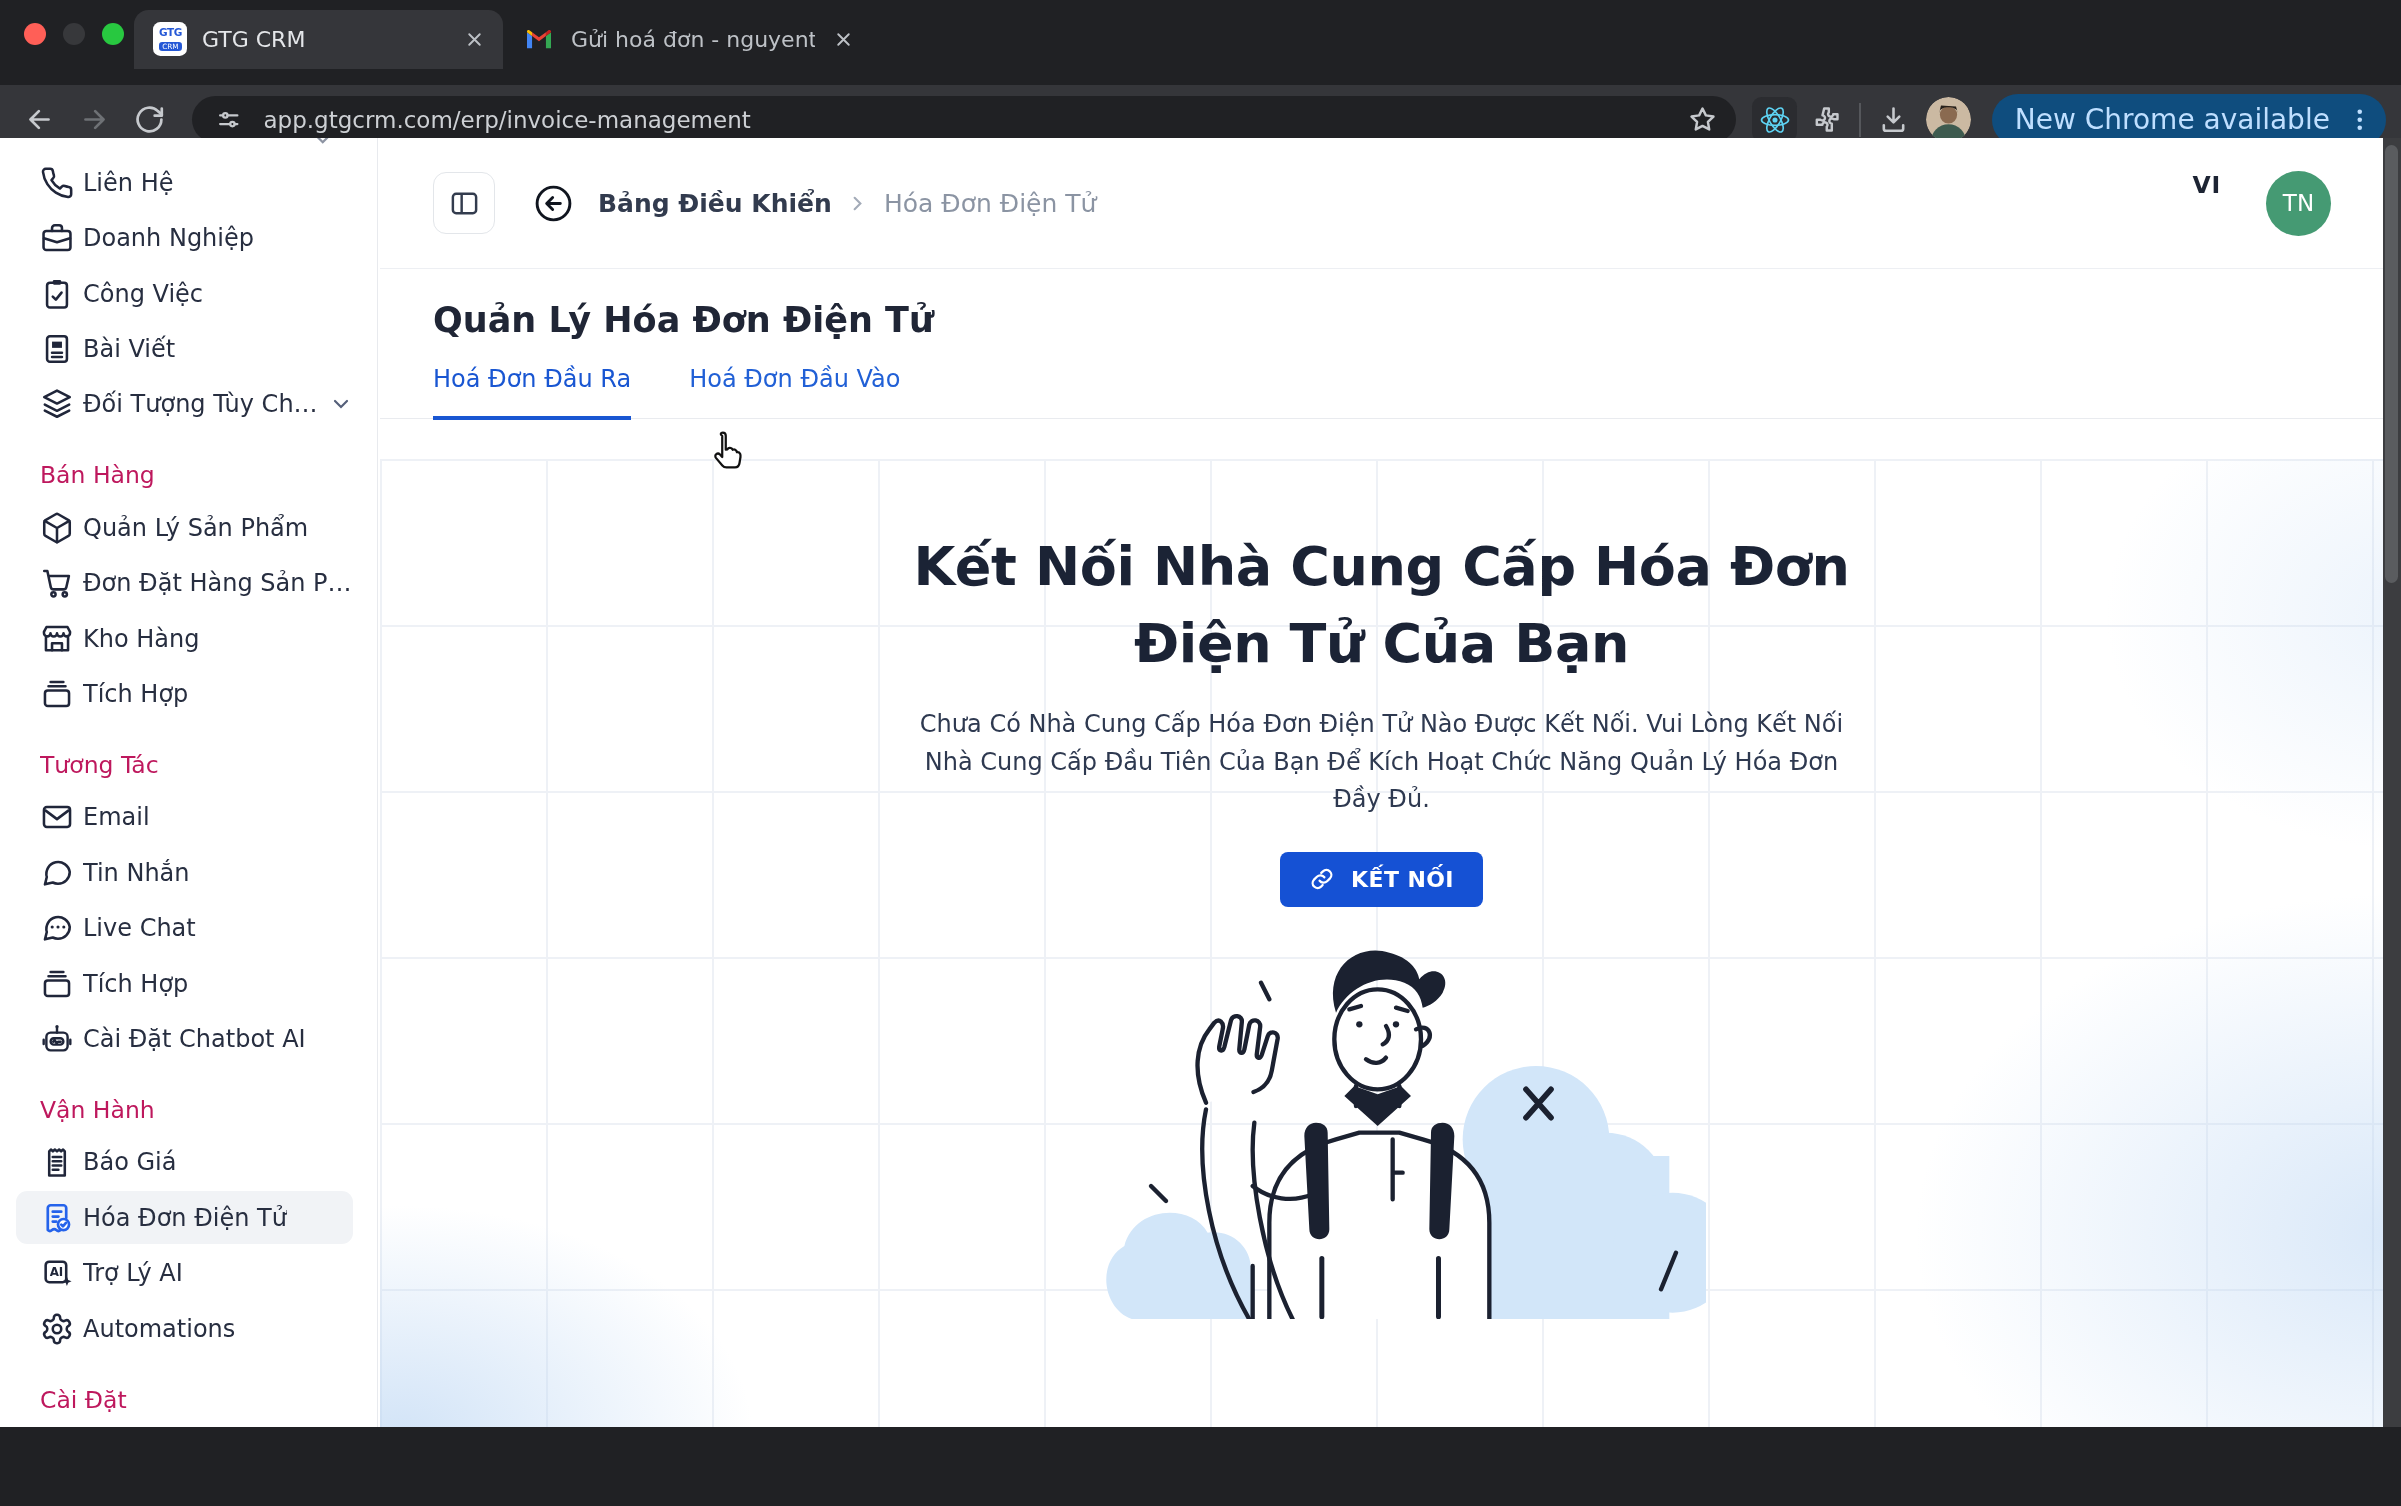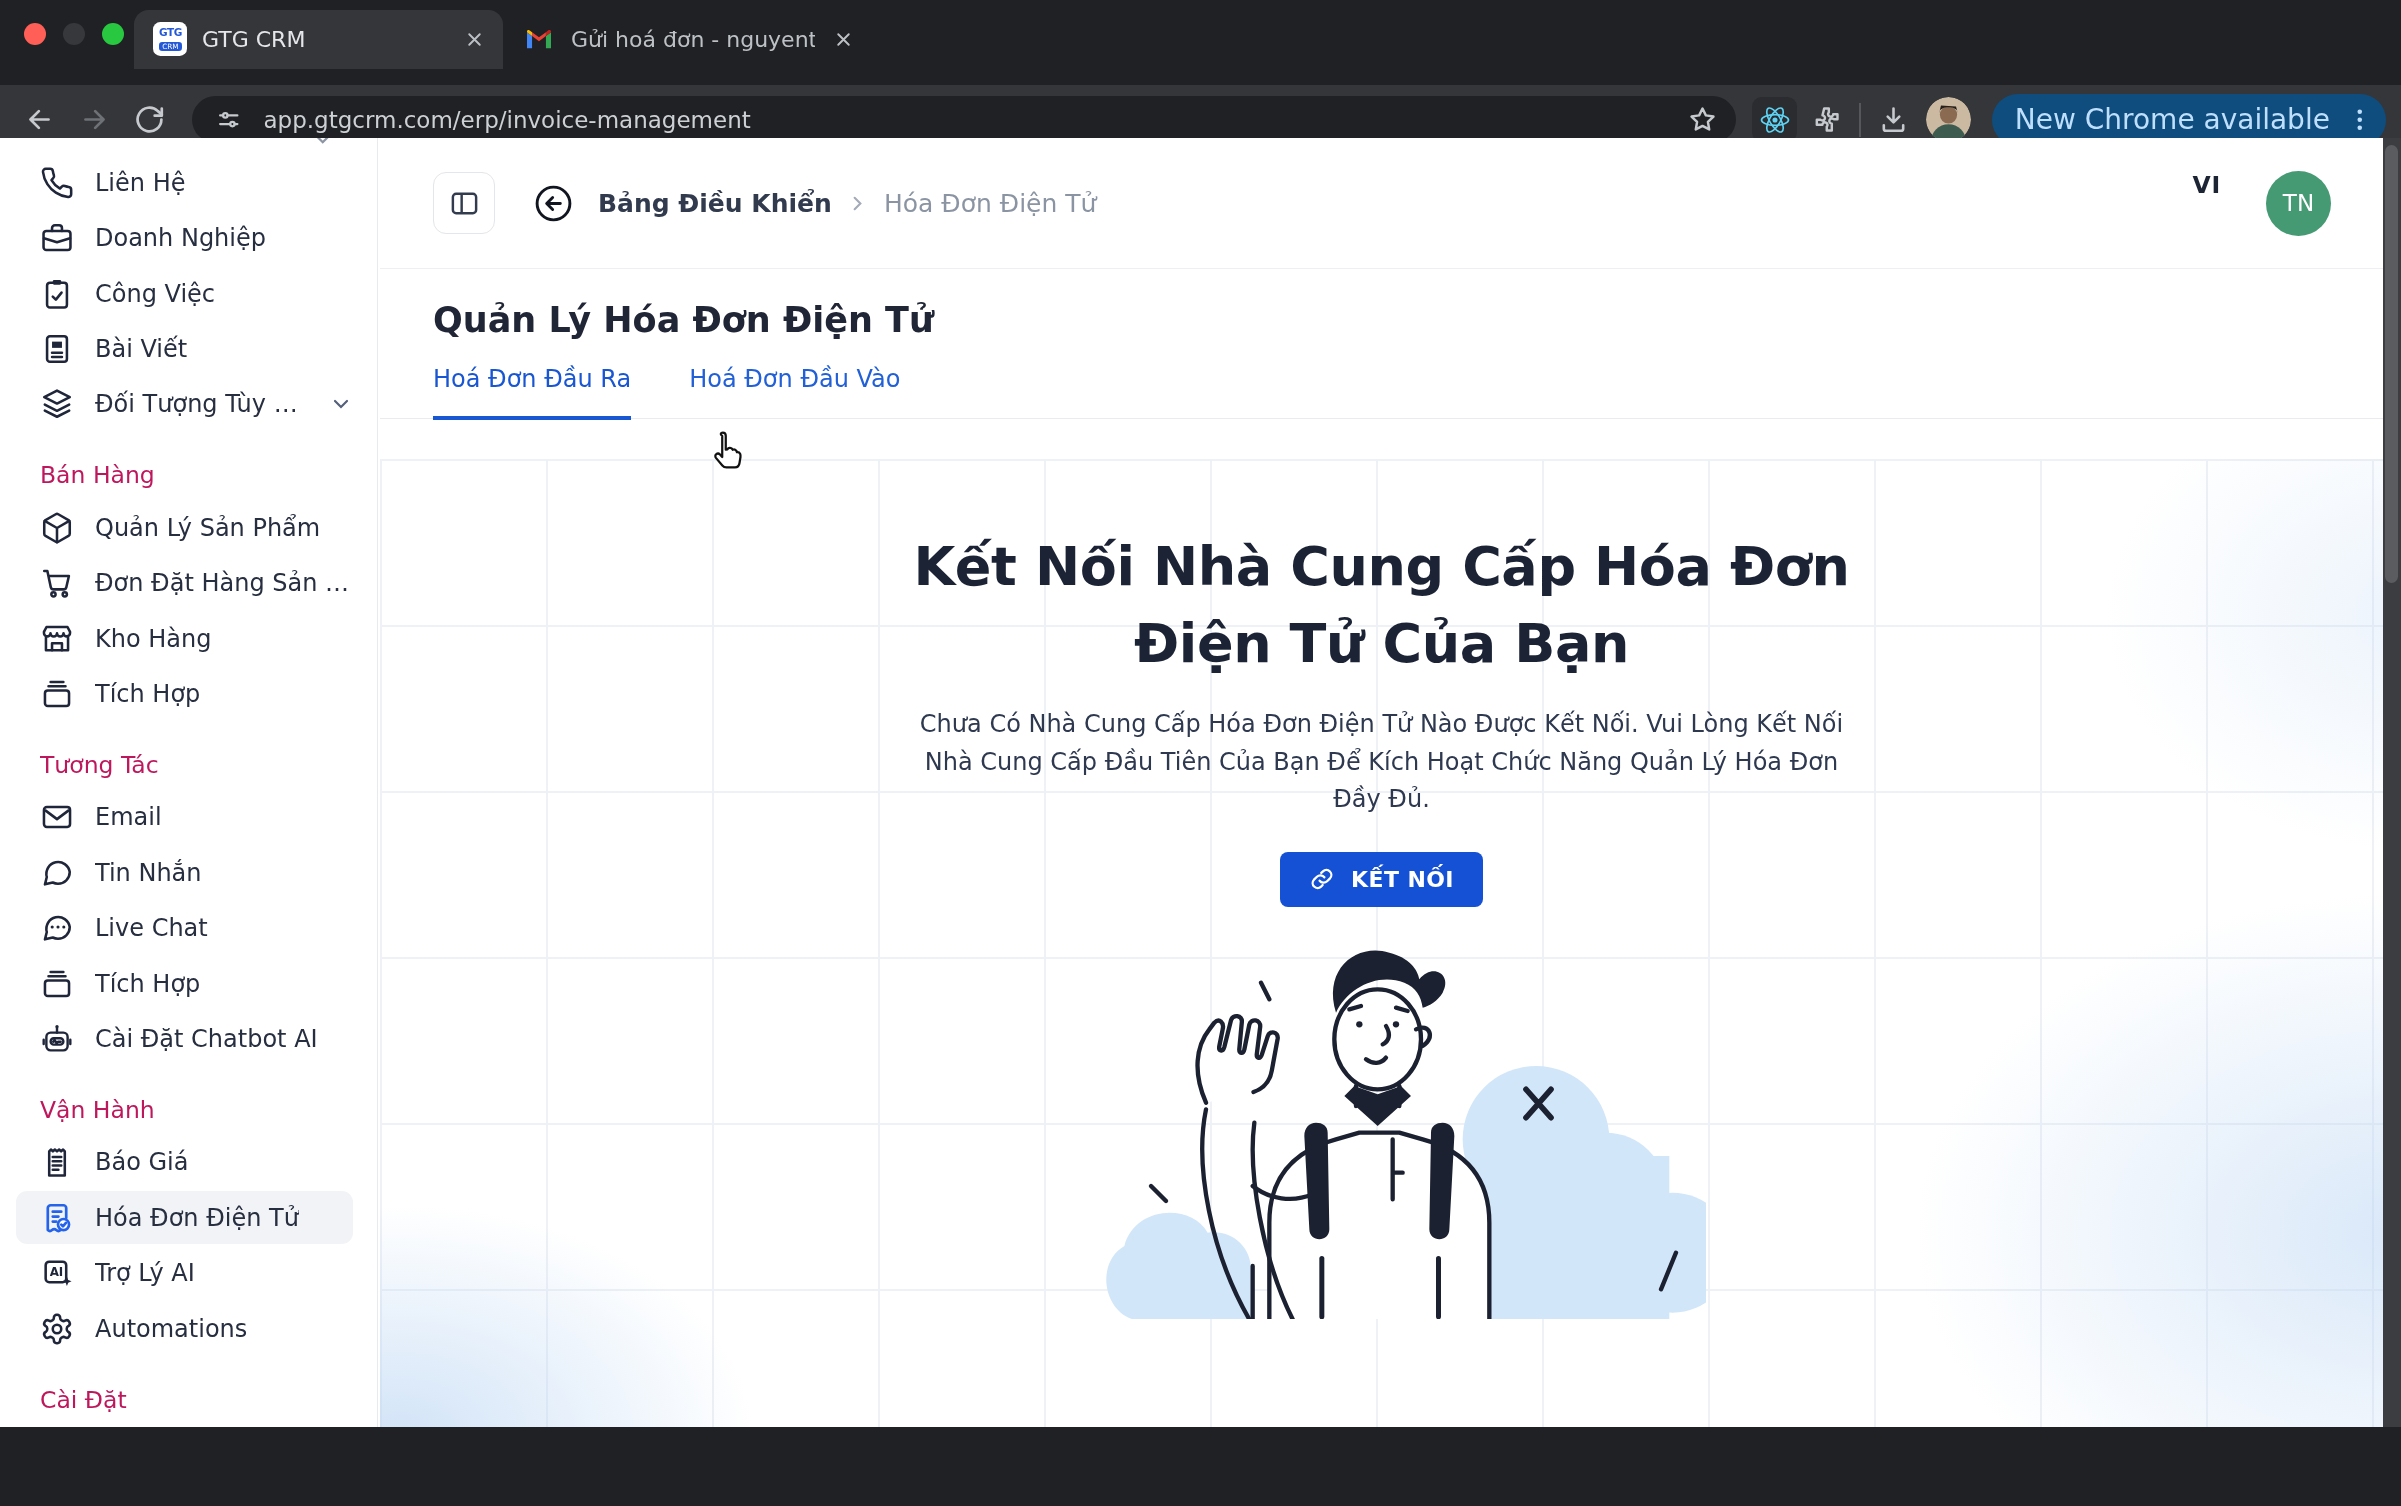--- a/index.html
+++ b/index.html
@@ -51,21 +51,21 @@
 
   
   .webpage { position:absolute; top:138px; left:0; right:0; bottom:0; background:#fff; }
   .scrollstrip { position:absolute; top:0; right:0; width:18px; bottom:0; background:#3c3d40; }
   .scrollthumb { position:absolute; top:6.5px; left:2.4px; width:13px; height:438px; background:#5a5c5f; border-radius:6.5px; }
 
   .sidebar { position:absolute; top:0; left:0; bottom:0; width:378px; background:#fff;
     border-right:1.6px solid #e8eaee; overflow:hidden; padding-top:16px; }
   .partial-scroll { position:absolute; top:-13px; left:309px; width:27.5px; height:21px; color:#8d94a3; overflow:hidden; }
   .side-entry { display:flex; align-items:center; height:53px; margin:2.4px 24px 2.4px 16px;
-    padding-left:24px; border-radius:11.3px; gap:21px; color:#272e40; font-size:24px; }
+    padding-left:24px; border-radius:11.3px; gap:9px; color:#272e40; font-size:24px; }
   .side-entry.section { height:47px; margin-top:21px; color:#be185d; font-size:23.5px; border-radius:0; }
   .entry-icon { width:34px; height:34px; flex:0 0 auto; color:#20263a; display:flex; align-items:center; justify-content:center; }
   .entry-icon svg { width:34px; height:34px; }
   .entry-label { white-space:nowrap; overflow:hidden; text-overflow:ellipsis; }
   .entry-chevron { display:none; width:24px; height:24px; color:#55607a; margin-left:1.6px; }
   .side-entry.chevron .entry-chevron { display:flex; }
   .side-entry.active { background:#f1f3f6; font-weight:500; }
   .side-entry.active .entry-icon { color:#2563eb; }
 
   .main { position:absolute; left:380px; right:18px; top:0; bottom:0; }

